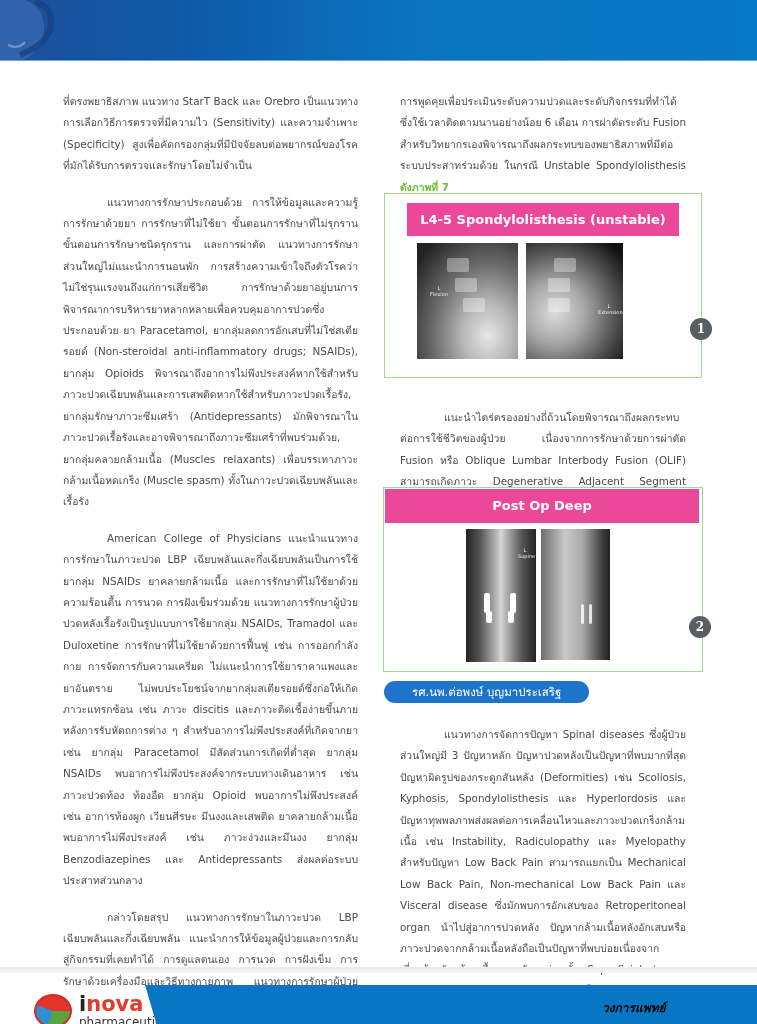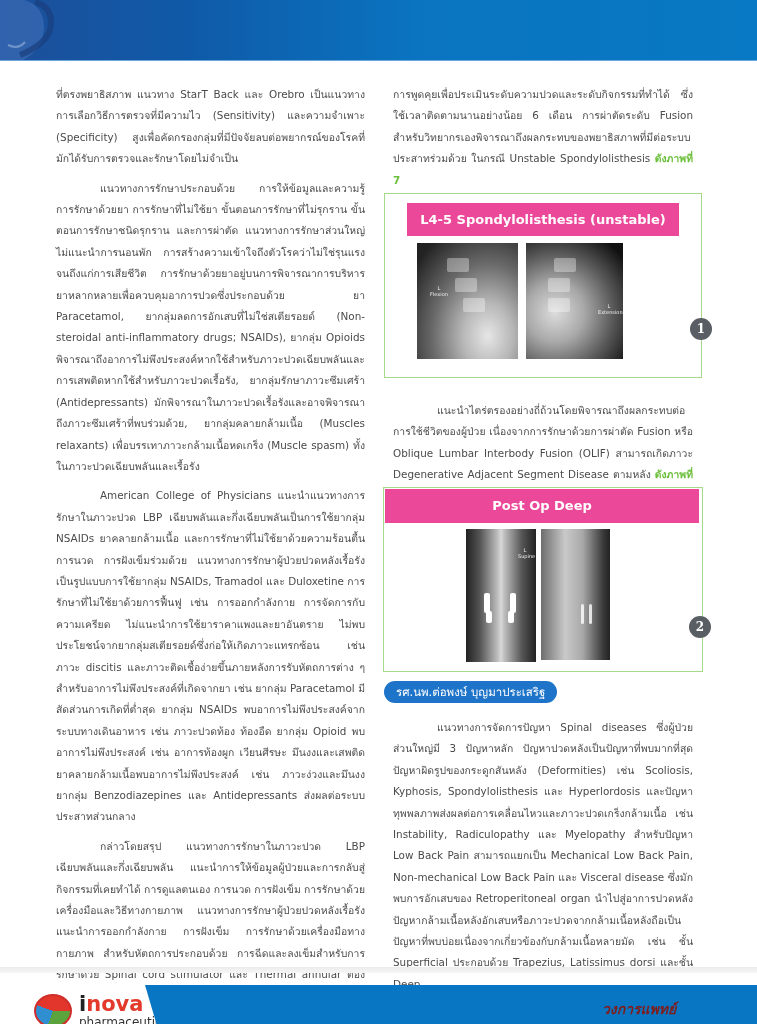--- a/index.html
+++ b/index.html
@@ -17,21 +17,21 @@
   }
   .banner-figure {
     position: absolute; left: 0; top: -10px; width: 90px; height: 75px;
   }
   .col {
     position: absolute; top: 76px; font-size: 10.4px; line-height: 21.4px;
     text-align: justify;
   }
   .col-left { left: 48px; width: 325px; }
   .col-right { left: 385px; width: 316px; }
-  .col p { margin: 8px; }
+  .col p { margin: 15px; }
   .indent { text-indent: 44px; }
   .figref { color: #6cbf3a; font-weight: bold; }
   .figbox {
     position: absolute; border: 1.5px solid #a6d98a; background: #fff;
   }
   .fig1 { left: 384px; top: 193px; width: 316px; height: 183px; }
   .fig2 { left: 383px; top: 487px; width: 318px; height: 183px; }
   .fig-title {
     position: absolute; background: #ec4899; color: #fff; font-weight: bold;
     text-align: center; font-family: "DejaVu Sans", sans-serif;
@@ -51,42 +51,42 @@
   .vert { position: absolute; background: rgba(255,255,255,0.35); border-radius: 2px; }
   .implant { position: absolute; background: #fff; border-radius: 2px; }
   .fig-num {
     position: absolute; width: 22px; height: 22px; border-radius: 50%;
     background: #585e63; color: #fff; font-family: "DejaVu Serif", serif;
     font-size: 12px; line-height: 22px; text-align: center; font-weight: bold;
   }
   .fig1 .fig-num { left: 305px; top: 124px; }
   .fig2 .fig-num { left: 305px; top: 128px; }
   .author {
-    position: absolute; left: 384px; top: 681px; height: 22px; padding: 0 12px;
+    position: absolute; left: 384px; top: 681px; height: 22px; padding: 0 28px;
     background: #1e74c8; color: #fff; border-radius: 11px; font-size: 11.5px; line-height: 22px;
   }
   .footer {
     position: absolute; left: 0; top: 973px; width: 757px; height: 51px; margin-top: 12px;
   }
   .footer-blue {
     position: absolute; left: 0; top: 0; width: 757px; height: 51px; background: #0876c2;
   }
   .footer-white {
     position: absolute; left: 0; top: 0; width: 160px; height: 51px; background: #fff;
     clip-path: polygon(0 0, 145px 0, 160px 51px, 0 51px);
   }
   .logo-orb {
     position: absolute; left: 34px; top: 9px; width: 34px; height: 30px; border-radius: 50%;
     background: conic-gradient(#e2352b 0deg 90deg, #5ba33c 90deg 200deg, #2f8fd0 200deg 290deg, #e2352b 290deg 360deg);
     border: 2px solid #d02e2a;
   }
   .logo-text { position: absolute; left: 79px; top: 8px; color: #e33a2b; font-weight: bold; font-size: 21px; line-height: 22px; font-family: "DejaVu Sans", sans-serif; }
   .logo-i { color: #222; }
   .logo-sub { position: absolute; left: 79px; top: 30px; color: #333; font-size: 12px; font-weight: normal; }
-  .brand { position: absolute; left: 602px; top: 13px; color: #7f1d1d; font-weight: bold; font-style: italic; font-size: 14px; }
+  .brand { position: absolute; left: 602px; top: 13px; color: #000000; font-weight: bold; font-style: italic; font-size: 12px; }
   .divider-top { position:absolute; left:0; top:967px; width:757px; height:6px; background: linear-gradient(#ececec,#f6f6f6); }
 </style>
 </head>
 <body>
 
 <div class="banner">
   <svg class="banner-figure" viewBox="0 0 90 75">
     <path d="M0 10 Q20 5 35 15 Q50 30 40 55 Q30 70 10 75 L0 75 Z" fill="#3a6bb5" opacity="0.7"></path>
     <path d="M35 12 Q55 18 50 40 Q45 55 20 65" stroke="#1a3f7d" stroke-width="6" fill="none" opacity="0.7"></path>
     <path d="M8 55 Q18 60 25 52" stroke="#9cb7e0" stroke-width="2" fill="none" opacity="0.6"></path>

